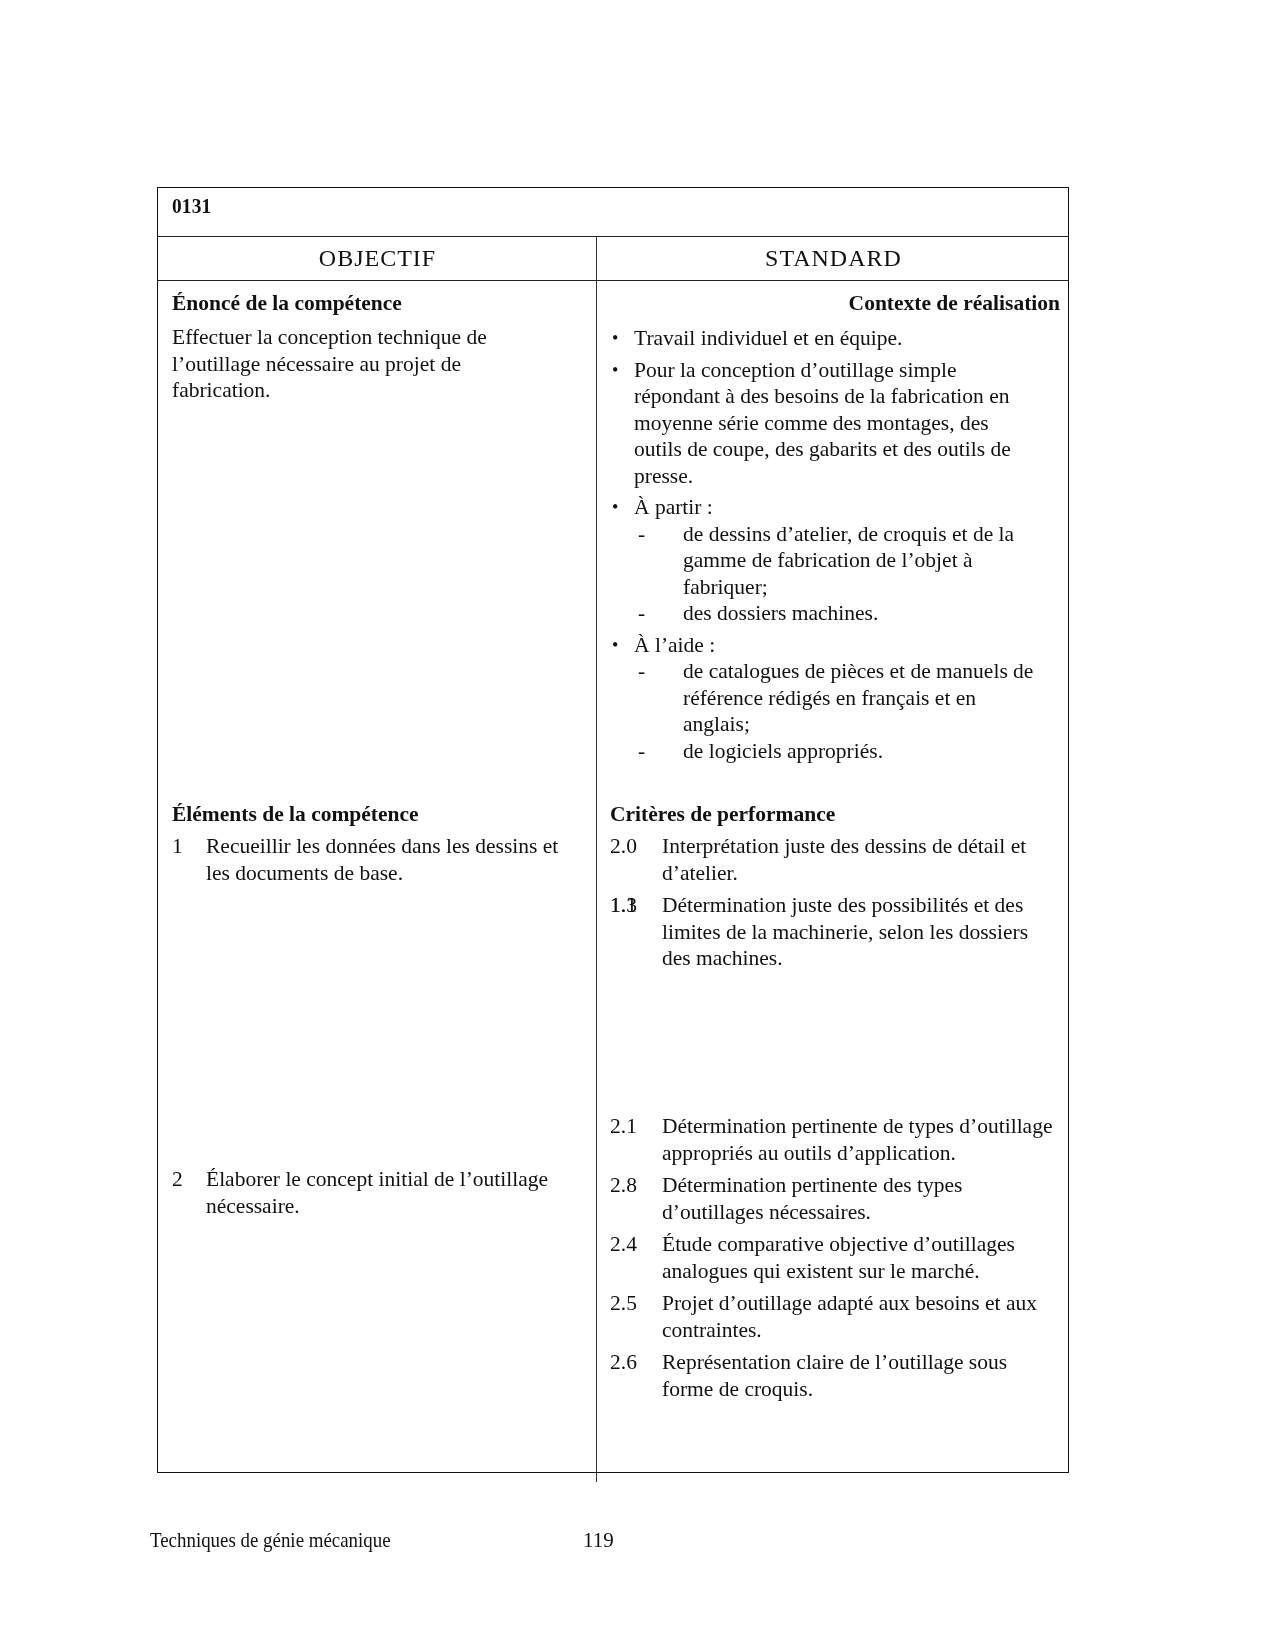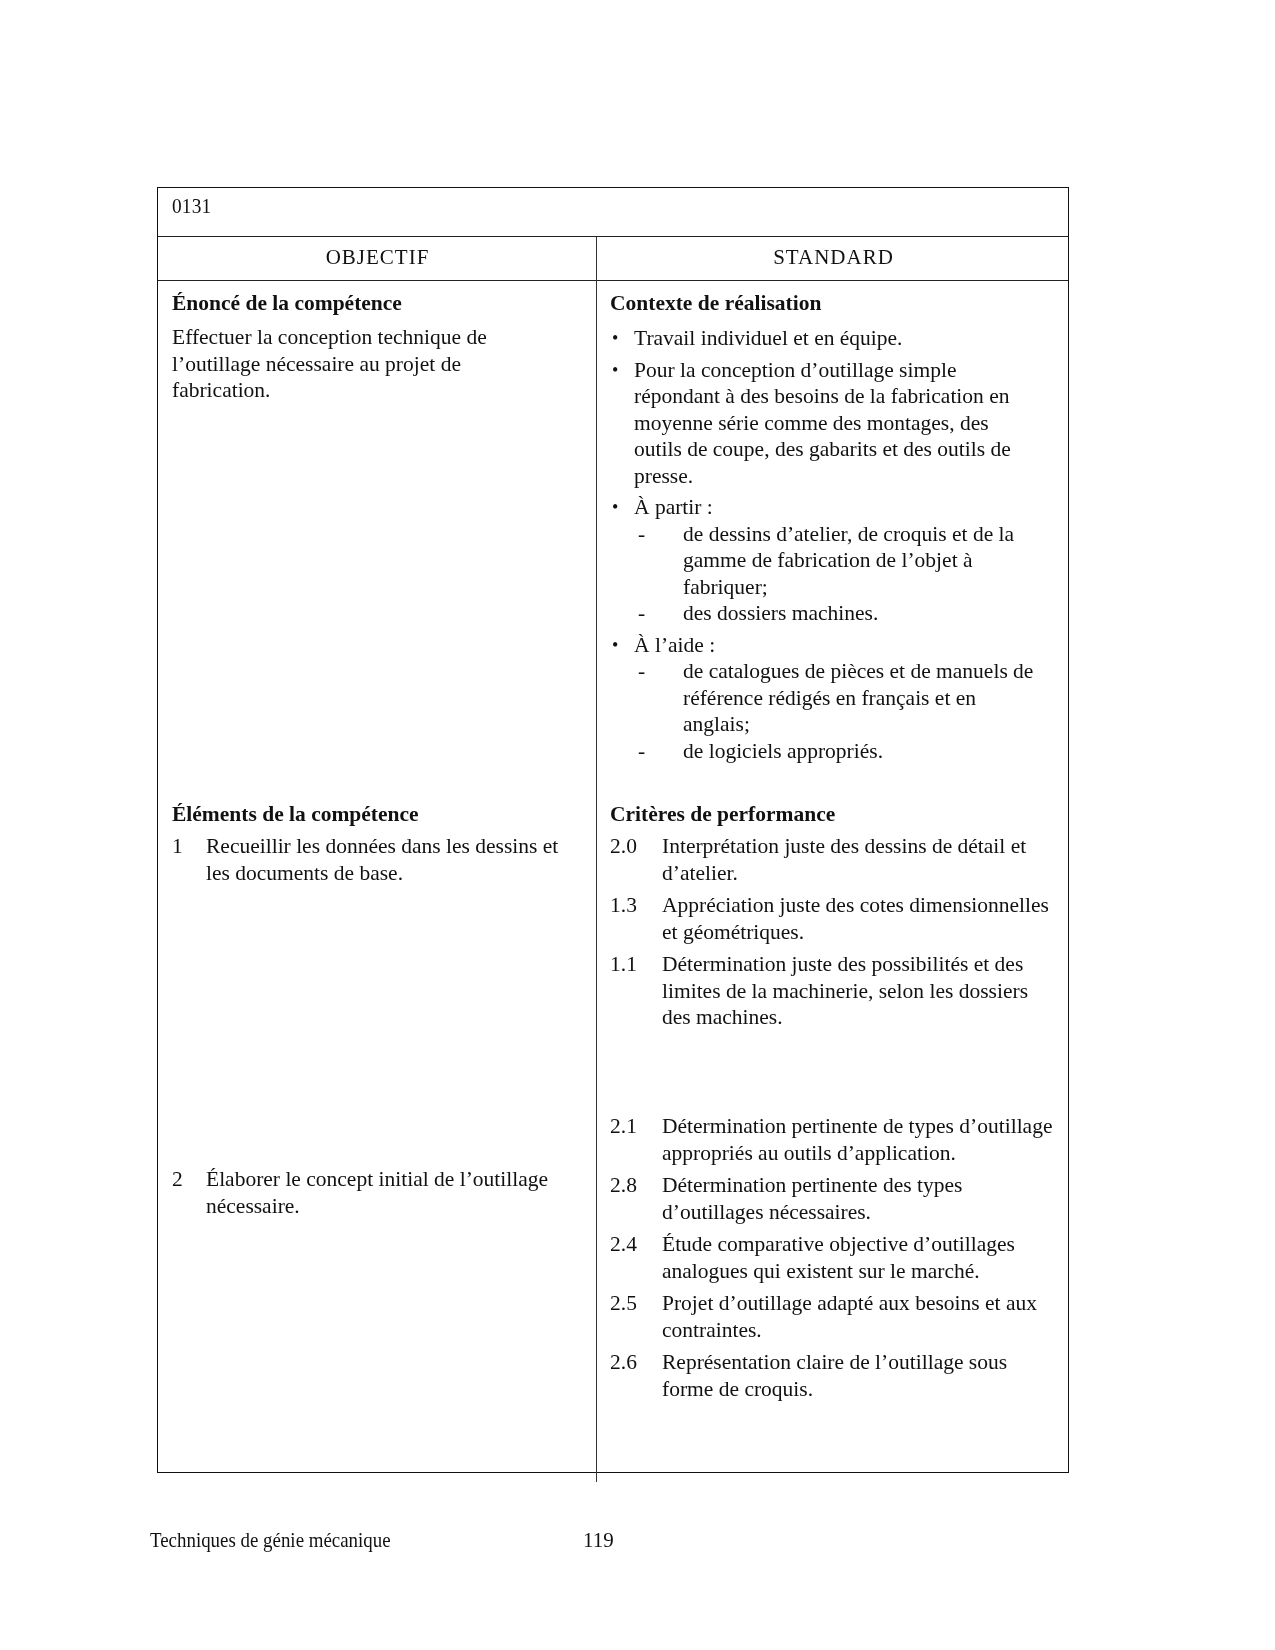--- a/index.html
+++ b/index.html
@@ -23,41 +23,42 @@
       height: 1286px;
       border: 1.5px solid #111;
       box-sizing: border-box;
     }
     .code-row {
       position: absolute;
       left: 0; right: 0; top: 0;
       height: 49px;
       border-bottom: 1.2px solid #222;
       box-sizing: border-box;
+      font-weight: bold;
     }
     .code-text {
       position: absolute;
       left: 14px;
       top: 5px;
       font-size: 22px;
       letter-spacing: 0.2px;
       transform: scaleX(0.88);
       transform-origin: left top;
     }
     .colhead-row {
       position: absolute;
       left: 0; right: 0; top: 49px;
       height: 44px;
       border-bottom: 1.2px solid #222;
       box-sizing: border-box;
     }
     .colhead {
       position: absolute;
       top: 8px;
-      font-size: 21px;
+      font-size: 24px;
       letter-spacing: 1px;
       text-align: center;
     }
     .colhead.left { left: 0; width: 439px; }
     .colhead.right { left: 439px; width: 473px; }
     .col-divider {
       position: absolute;
       left: 438px;
       top: 49px;
       width: 1.3px;
@@ -116,21 +117,21 @@
   <div class="colhead-row">
     <span class="colhead left">OBJECTIF</span>
     <span class="colhead right">STANDARD</span>
   </div>
 
   <div class="col-divider"></div>
 
   <div class="heading left-col" style="top:102px;">Énoncé de la compétence</div>
   <div class="cell left-col" style="top:136px; width:340px;">Effectuer la conception technique de l’outillage nécessaire au projet de fabrication.</div>
 
-  <div class="heading right-col" style="top:102px;">Contexte de réalisation</div>
+  <div class="heading right-col" style="top:102px;text-align:right;">Contexte de réalisation</div>
   <ul class="bullet-list cell right-col" style="top:137px; width:430px;">
     <li class="bullet-item">
       <span class="bullet-mark">•</span>
       <span>Travail individuel et en équipe.</span>
     </li>
     <li class="bullet-item">
       <span class="bullet-mark">•</span>
       <span>Pour la conception d’outillage simple répondant à des besoins de la fabrication en moyenne série comme des montages, des outils de coupe, des gabarits et des outils de presse.</span>
     </li>
     <li class="bullet-item">
@@ -174,21 +175,20 @@
   </div>
 
   <div class="heading right-col" style="top:613px;">Critères de performance</div>
   <div class="cell right-col" style="top:645px;">
     <div class="num-item">
       <span class="num-mark">2.0</span>
       <span>Interprétation juste des dessins de détail et d’atelier.</span>
     </div>
     <div class="num-item">
       <span class="num-mark">1.3</span>
-      <span>Appréciation juste des cotes dimensionnelles et géométriques.</span>
     </div>
     <div class="num-item">
       <span class="num-mark">1.1</span>
       <span>Détermination juste des possibilités et des limites de la machinerie, selon les dossiers des machines.</span>
     </div>
   </div>
   <div class="cell right-col" style="top:925px;">
     <div class="num-item">
       <span class="num-mark">2.1</span>
       <span>Détermination pertinente de types d’outillage appropriés au outils d’application.</span>

